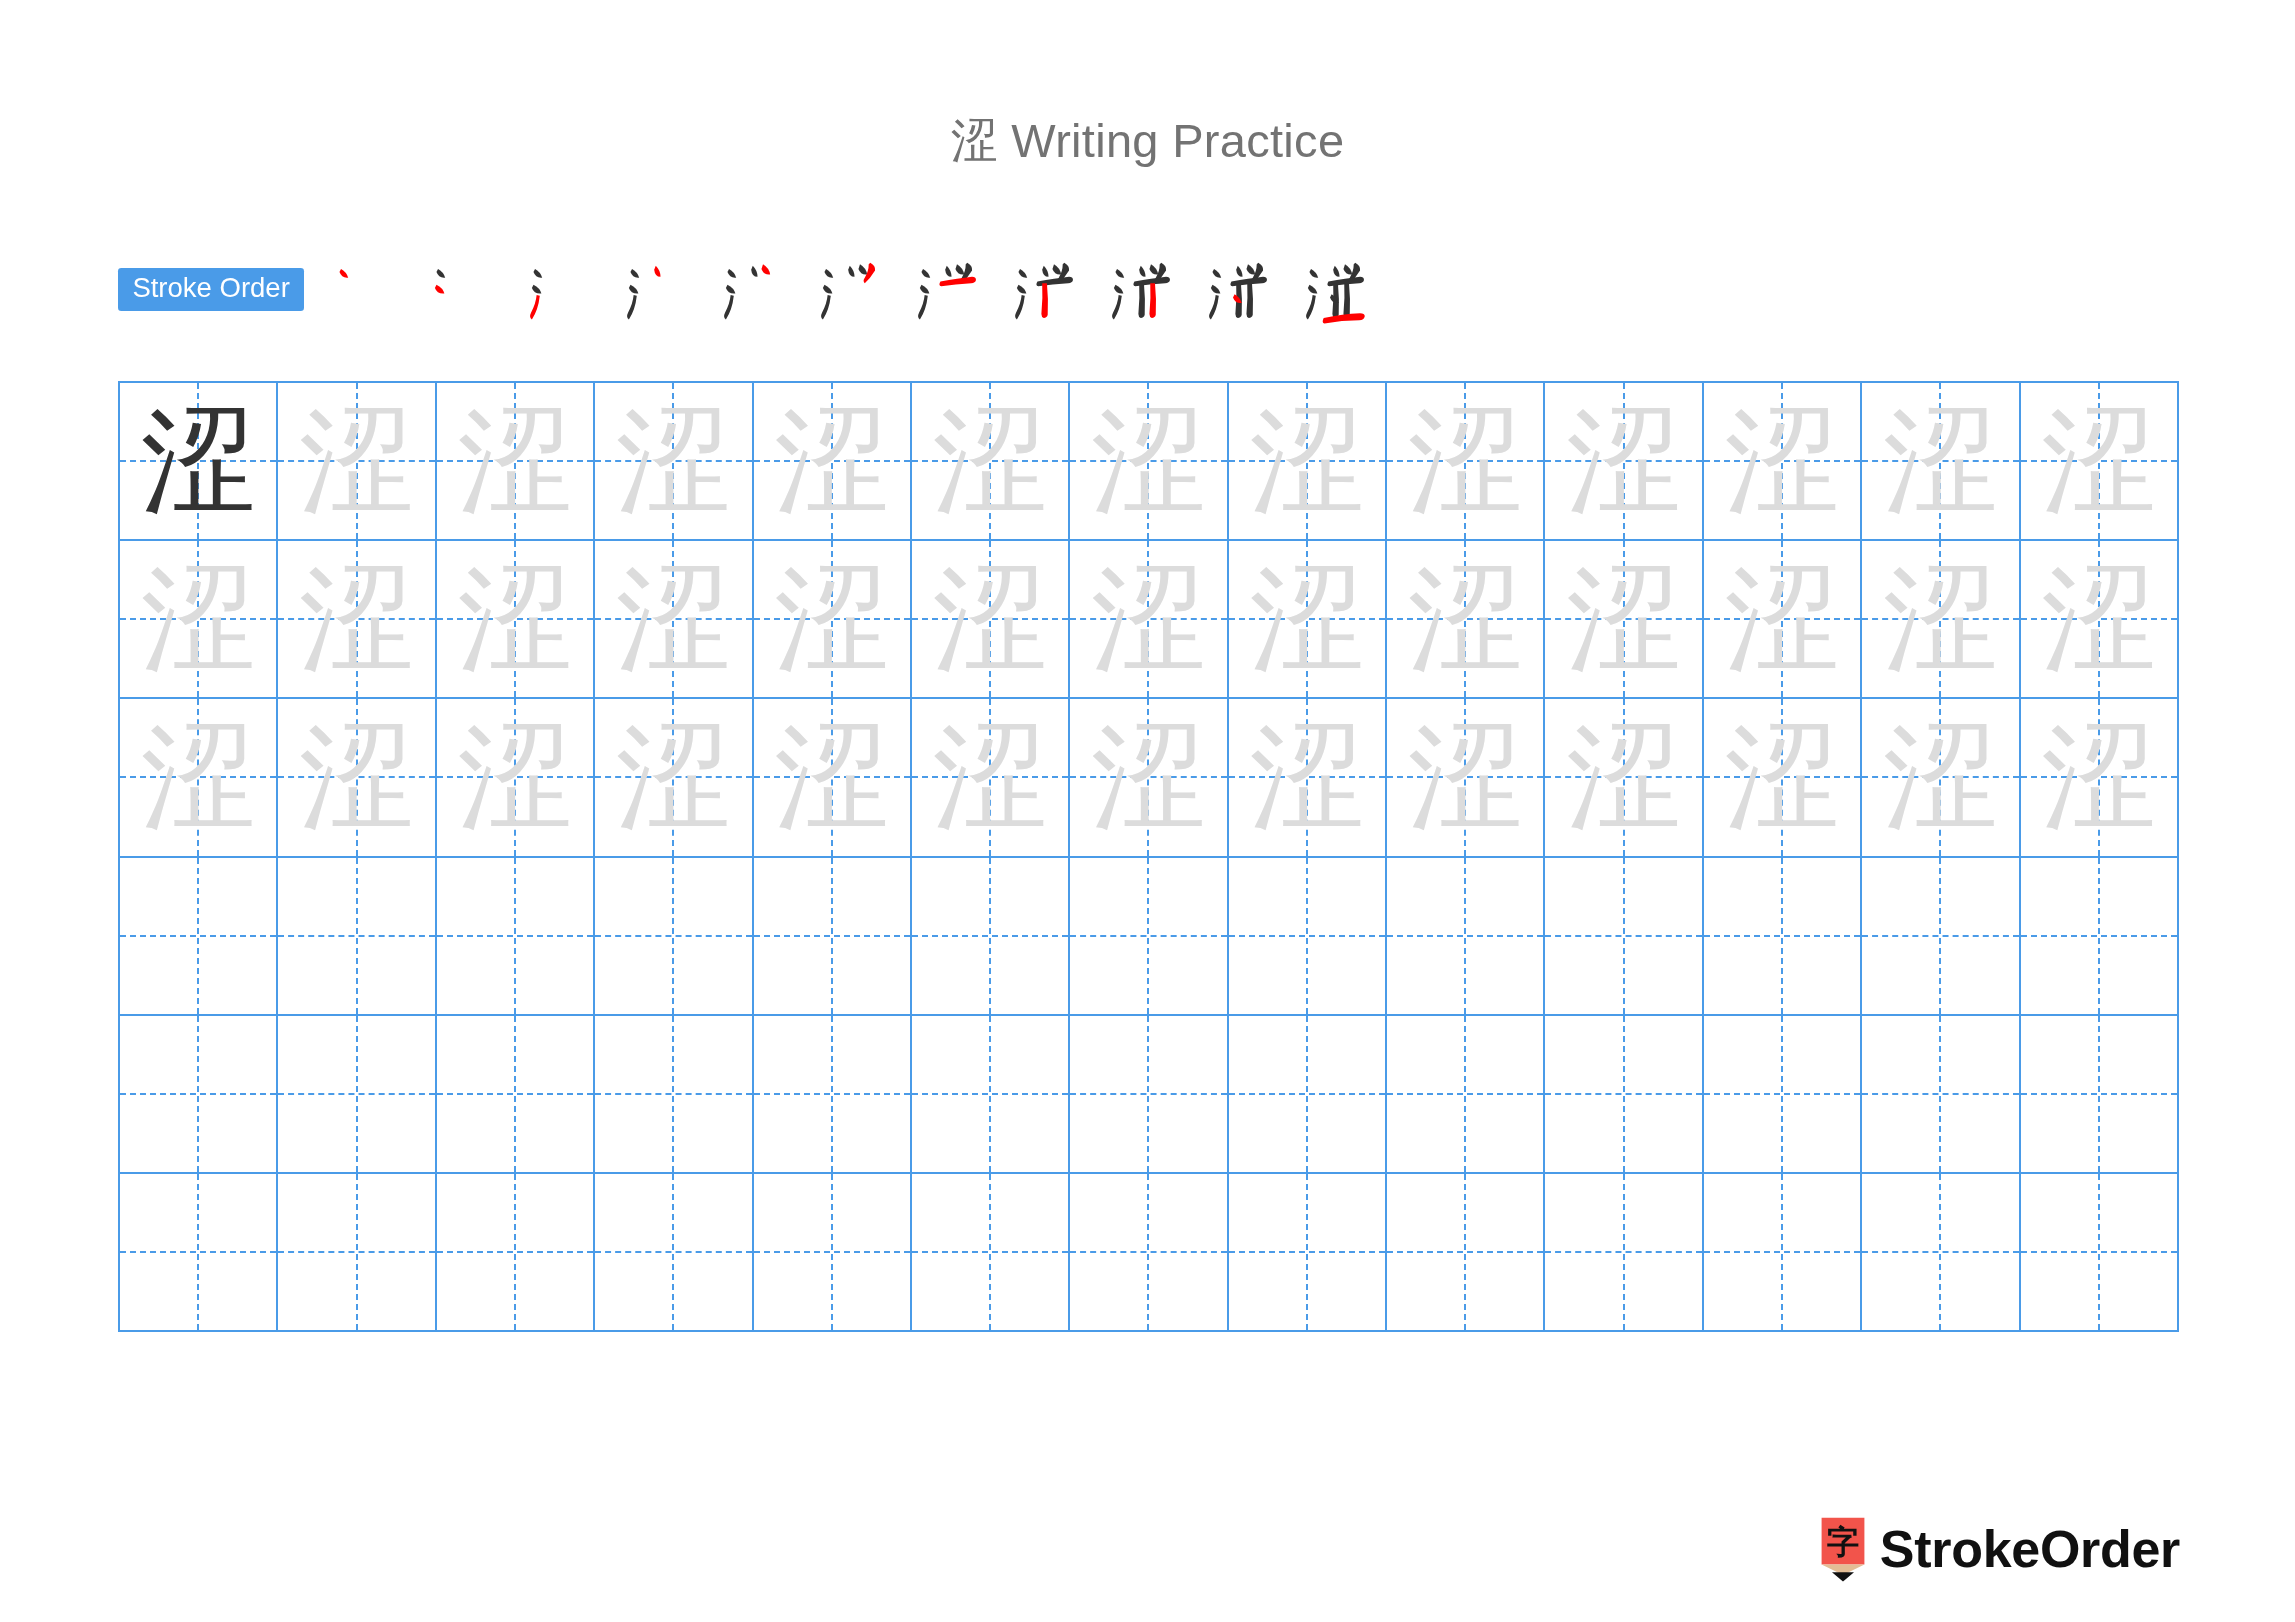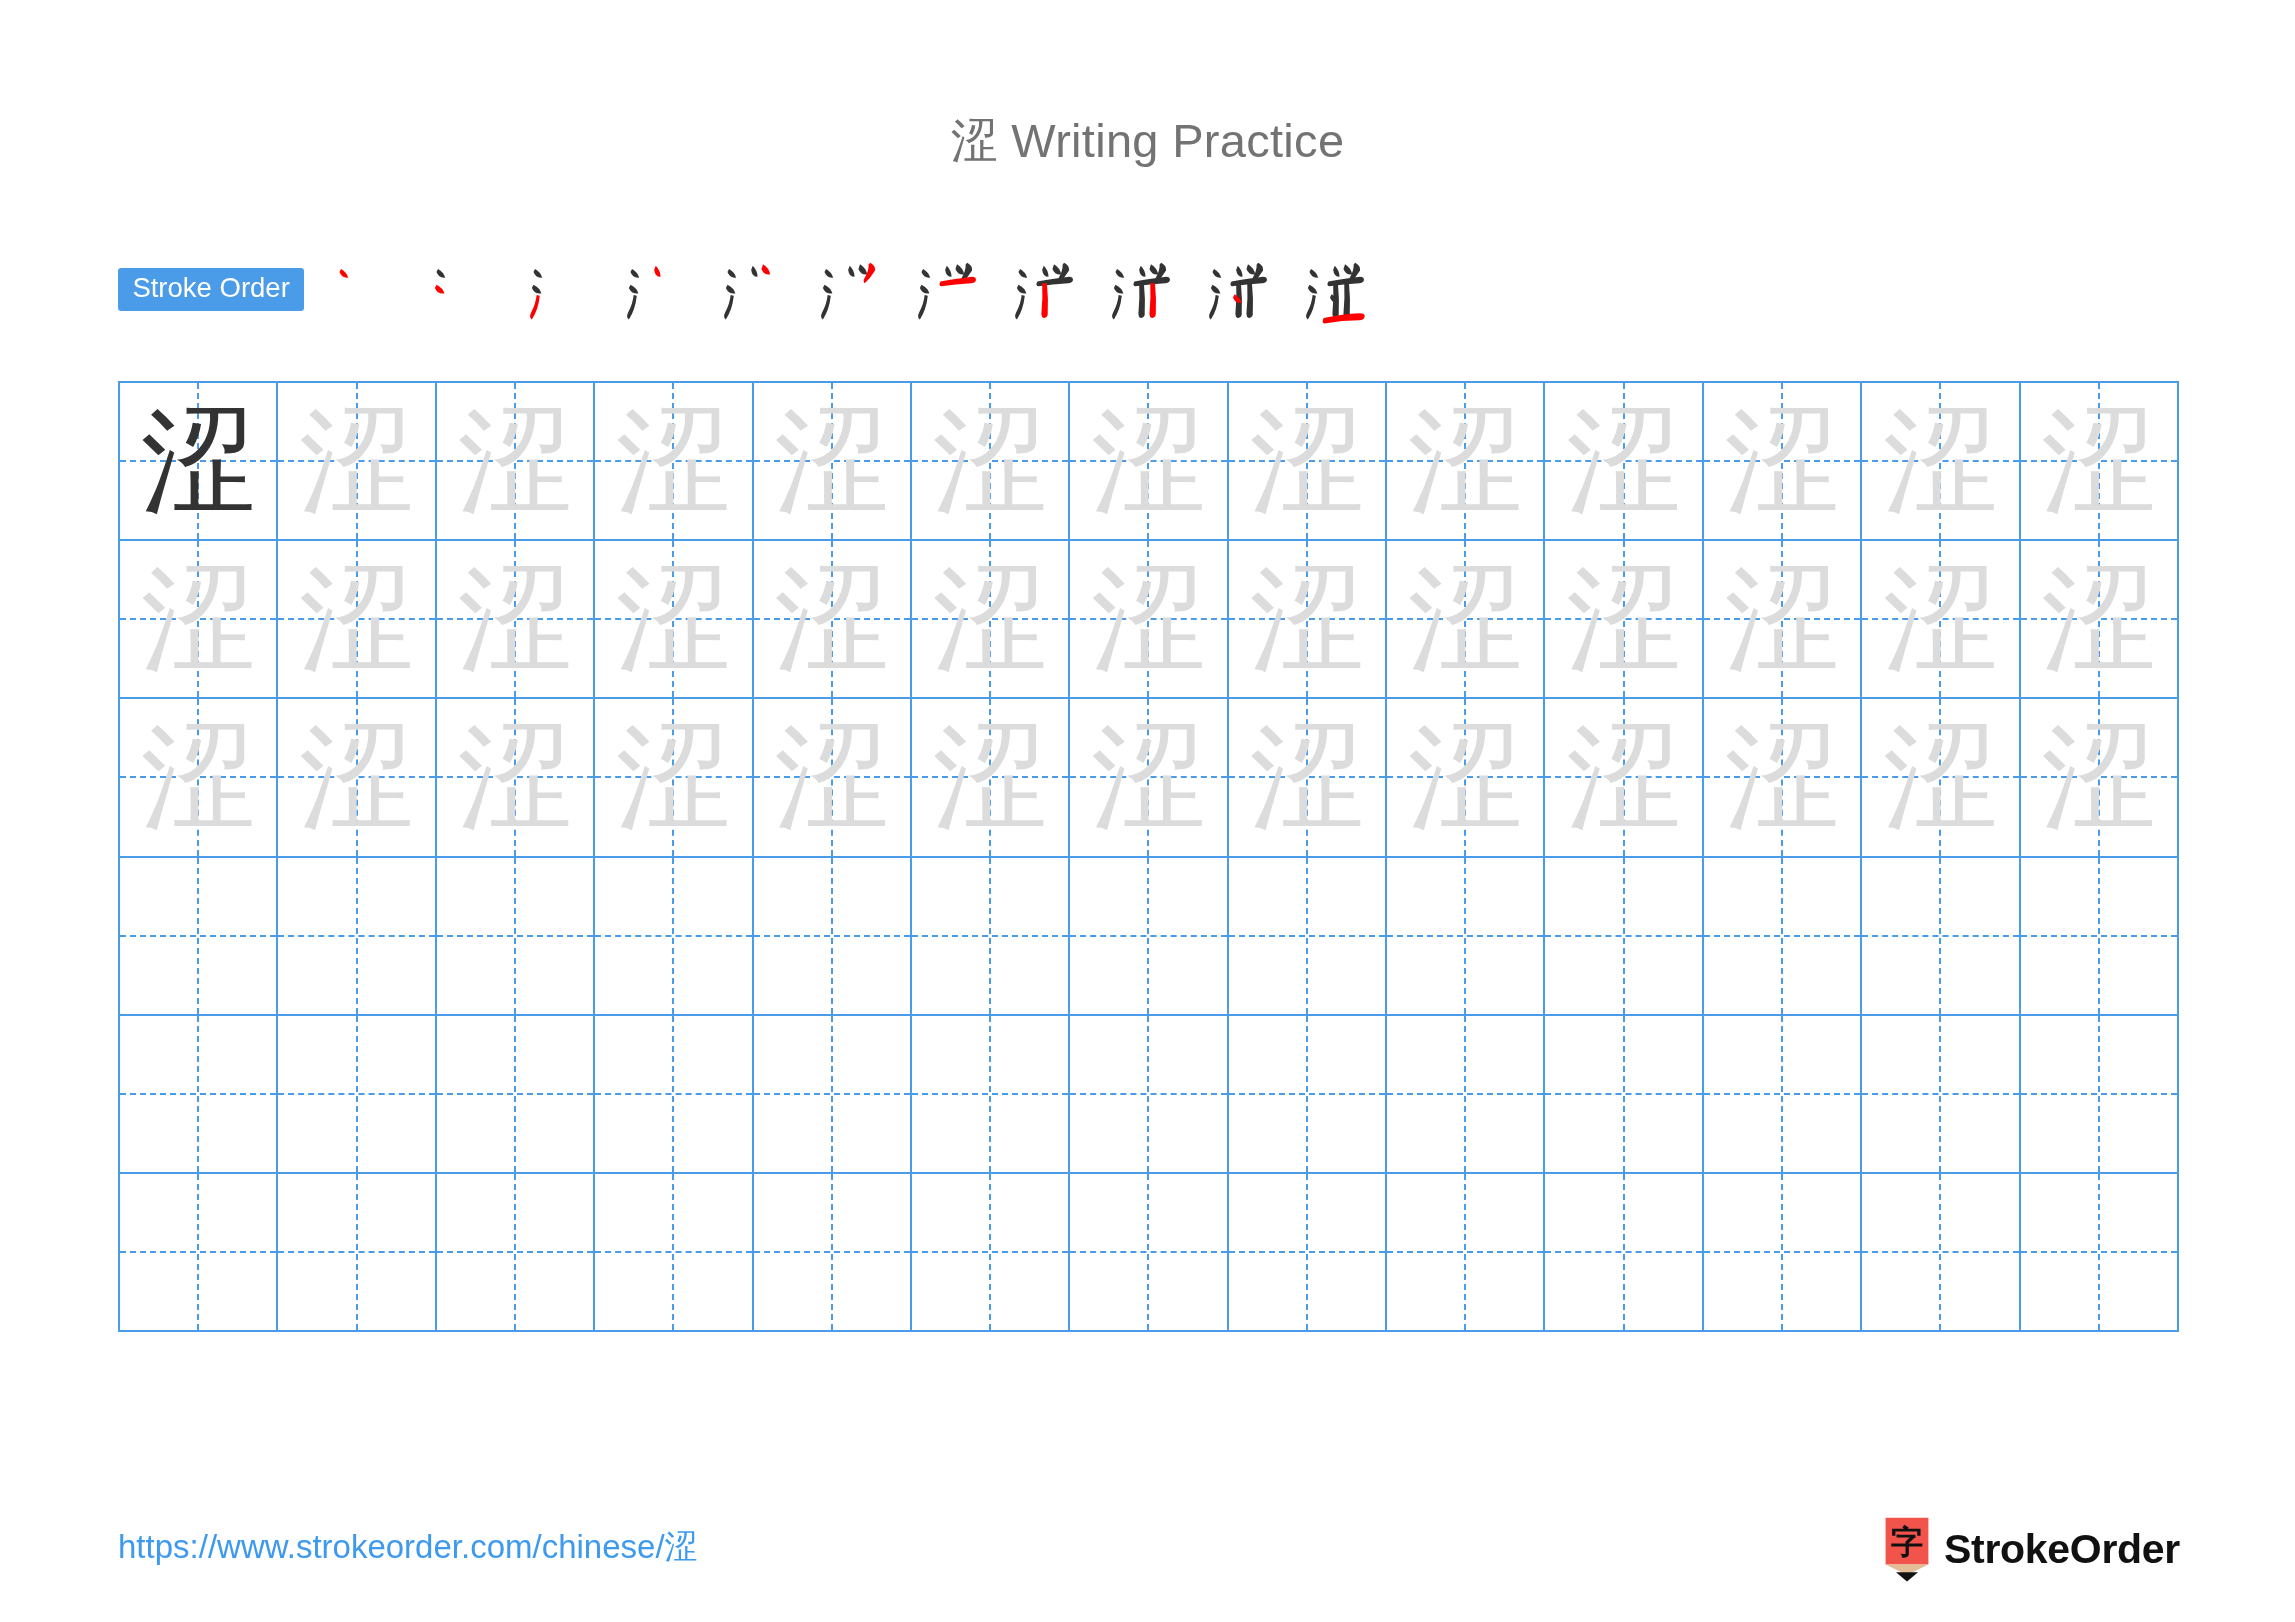--- a/index.html
+++ b/index.html
@@ -93,21 +93,21 @@
     position:absolute; left:118px; top:1525px;
     font-size:33px; color:#3d9aef;
     white-space:nowrap;
   }
   .brand {
     position:absolute; right:115px; top:1515px;
     display:flex; align-items:center; gap:13px;
   }
   .brand-mark { position:relative; width:48px; height:68px; }
   .brand-name {
-    font-size:41px; font-weight:700; color:#111111;
+    font-size:52px; font-weight:700; color:#111111;
     letter-spacing:-0.3px; white-space:nowrap;
   }
 </style>
 </head>
 <body>
 
 <div class="page">
 
   <div class="title">涩 Writing Practice</div>
 
@@ -379,21 +379,20 @@
       <div class="cell"></div>
       <div class="cell"></div>
       <div class="cell"></div>
       <div class="cell"></div>
       <div class="cell"></div>
       <div class="cell"></div>
       <div class="cell"></div>
       <div class="cell"></div>
     </div>
 
-  <div class="footer-url">https://www.strokeorder.com/chinese/涩</div>
 
   <div class="brand">
     <div class="brand-mark">
       <svg viewBox="0 0 74 104" width="48" height="68">
         <path d="M4 4 h66 v72 h-66 z" fill="#f2544b"></path>
         <path d="M4 76 h66 l-33 16 z" fill="#e3bd95"></path>
         <path d="M20 88 h34 l-17 14 z" fill="#111111"></path>
         <text x="37" y="58" font-family="DejaVu Sans, sans-serif" font-size="50" font-weight="700" fill="#111111" text-anchor="middle">字</text>
       </svg>
     </div>

